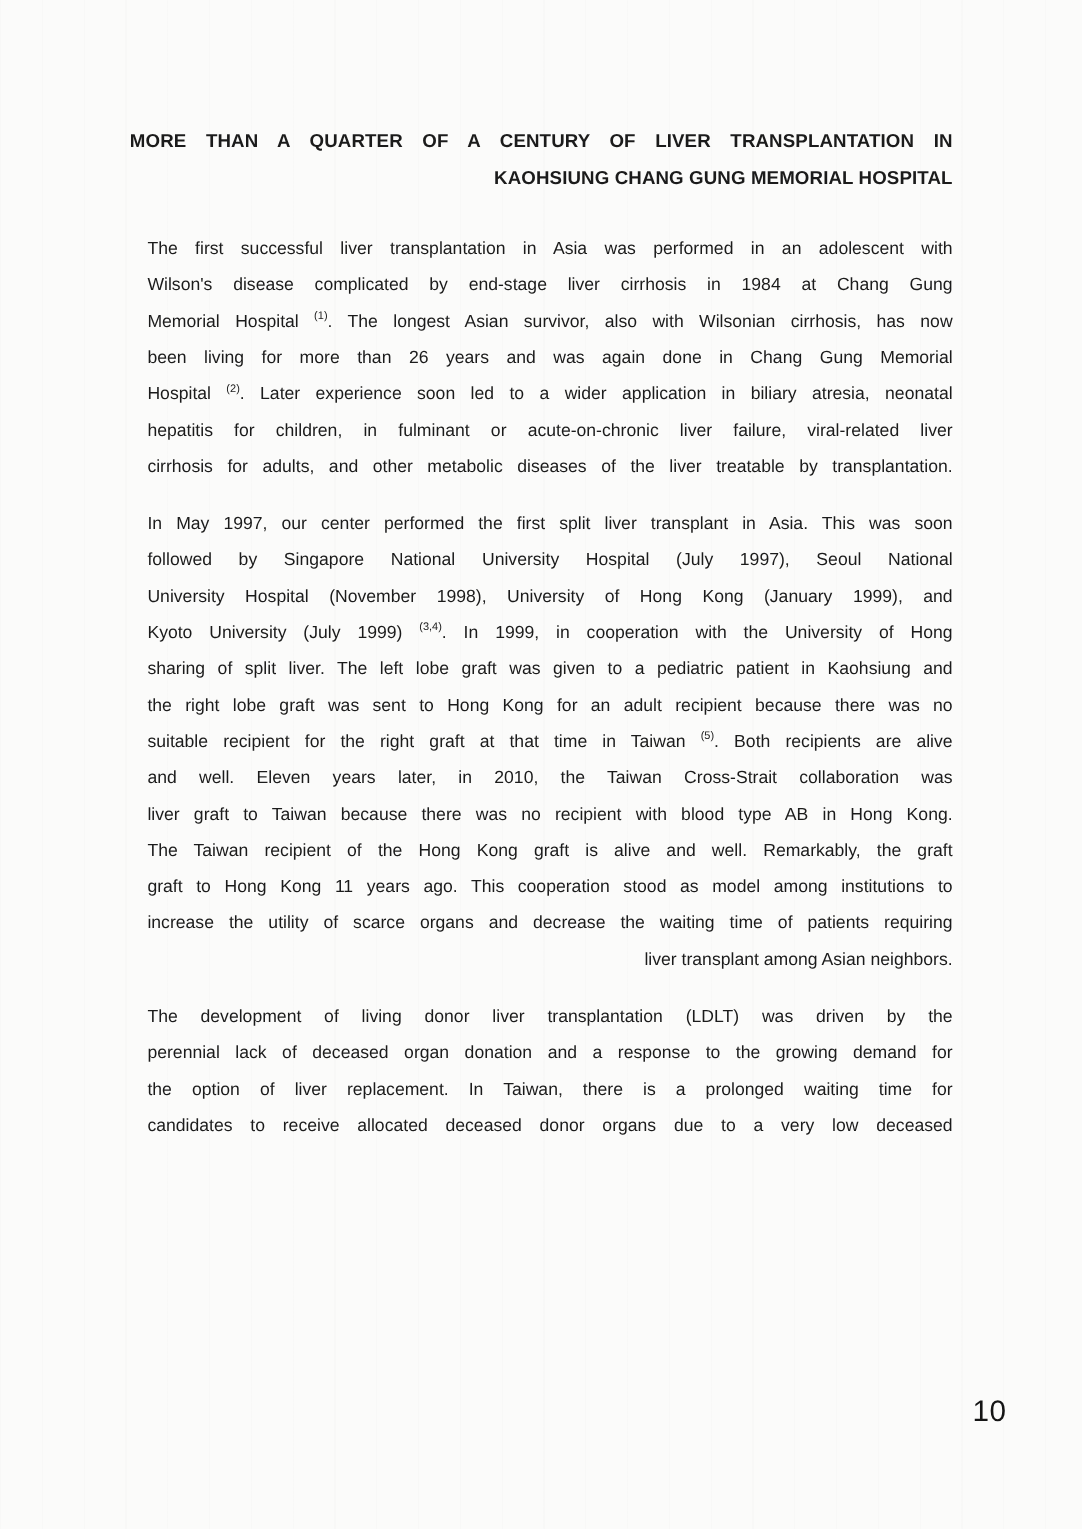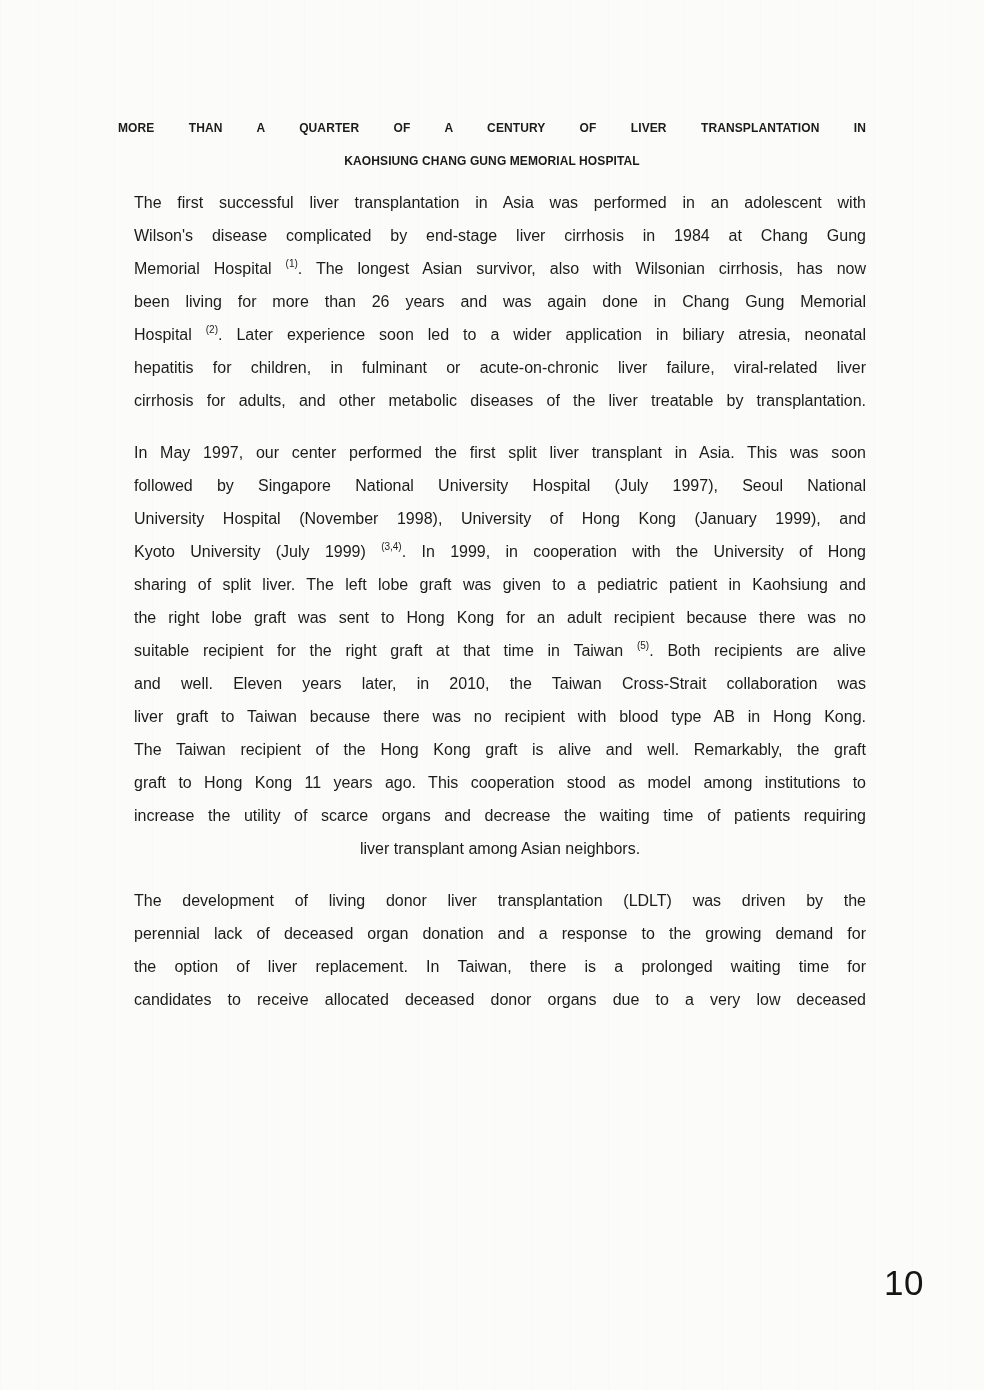--- a/index.html
+++ b/index.html
@@ -23,54 +23,54 @@
     color: #1b1b1b;
   }
   .content {
     position: absolute;
     left: 118px;
     top: 112px;
     width: 748px;
   }
   .doc-title {
     font-weight: bold;
-    font-size: 12px;
+    font-size: 17px;
     line-height: 33px;
-    margin-bottom: 8px;
+    margin-bottom: 32px;
     letter-spacing: 0.1px;
   }
   .paragraph {
     font-size: 16px;
     line-height: 33px;
     margin-bottom: 19px;
     margin-left: 16px;
   }
   .paragraph:last-child { margin-bottom: 0; }
   .line {
     width: 100%;
-    text-align: center;
+    text-align: right;
     white-space: normal;
   }
   .line.j {
     text-align: justify;
     text-align-last: justify;
     -moz-text-align-last: justify;
   }
   sup.cite {
     font-size: 10px;
     line-height: 0;
     vertical-align: baseline;
     position: relative;
     top: -7px;
   }
   .page-number {
     position: absolute;
     left: 884px;
     top: 1266px;
-    font-size: 35px;
+    font-size: 27px;
     line-height: 34px;
     color: #151515;
     letter-spacing: 0.5px;
   }
 </style>
 </head>
 <body>
 
 <div class="page" style="background-color: rgb(251, 251, 250); color: rgb(27, 27, 27);">
   <div class="content">

